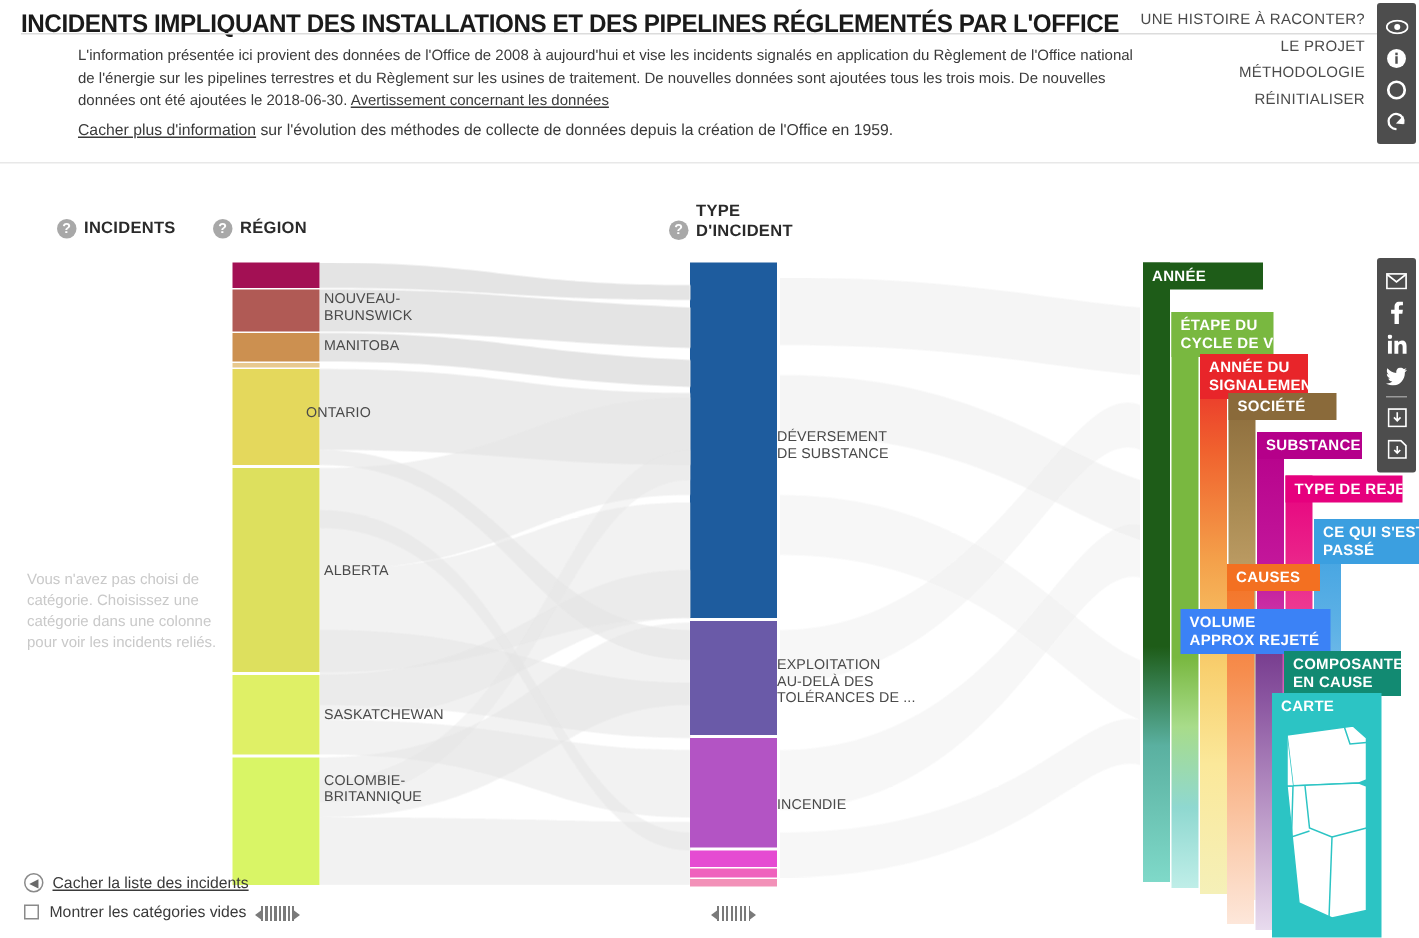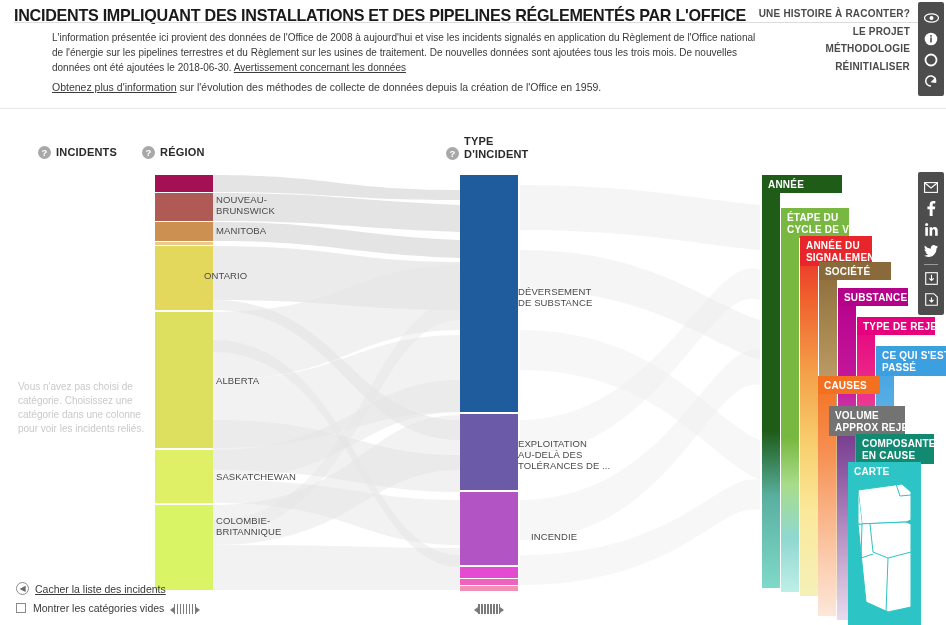--- a/index.html
+++ b/index.html
@@ -22,21 +22,21 @@
     transform: scaleX(0.95); transform-origin: left center;
   }
   #intro {
     position:absolute; left:52px; top:30px; width:710px;
     font-size:10px; line-height:15px; color:#3a3a3a;
   }
   #intro2 { position:absolute; left:52px; top:80px; width:710px; font-size:10.5px; line-height:15px; color:#3a3a3a; }
   .ilink { color:#3a3a3a; text-decoration:underline; cursor:pointer; }
   #header-links { position:absolute; right:36px; top:8px; text-align:right; }
   #header-links div {
-    font-size:10px; font-weight:bold; letter-spacing:0.2px;
+    font-size:10px; font-weight:normal; letter-spacing:0.2px;
     color:#4a4a4a; margin-bottom:6.5px; cursor:pointer; white-space:nowrap;
   }
   
   .rail {
     position:absolute; right:2px; background:#4d4d4d;
     width:26px; border-radius:2px; display:flex; flex-direction:column;
     align-items:center; padding:5px 0;
   }
   #rail-top { top:2px; }
   #rail-share { top:172px; }
@@ -108,21 +108,21 @@
 <body>
 
 <div id="header">
   <div id="title">INCIDENTS IMPLIQUANT DES INSTALLATIONS ET DES PIPELINES RÉGLEMENTÉS PAR L'OFFICE</div>
   <div id="hline"></div>
 
   <div id="intro">
     <span>L'information présentée ici provient des données de l'Office de 2008 à aujourd'hui et vise les incidents signalés en application du Règlement de l'Office national de l'énergie sur les pipelines terrestres et du Règlement sur les usines de traitement. De nouvelles données sont ajoutées tous les trois mois. De nouvelles données ont été ajoutées le 2018-06-30. </span><span class="ilink">Avertissement concernant les données</span>
   </div>
   <div id="intro2">
-    <span class="ilink">Obtenez plus d'information</span><span> sur l'évolution des méthodes de collecte de données depuis la création de l'Office en 1959.</span>
+    <span class="ilink">Cacher plus d'information</span><span> sur l'évolution des méthodes de collecte de données depuis la création de l'Office en 1959.</span>
   </div>
 
   <div id="header-links">
     <div>UNE HISTOIRE À RACONTER?</div>
     <div>LE PROJET</div>
     <div>MÉTHODOLOGIE</div>
     <div>RÉINITIALISER</div>
   </div>
 </div>
 <div id="topline"></div>
@@ -274,21 +274,21 @@
     <div>DÉVERSEMENT</div>
       <div>DE SUBSTANCE</div>
   </div>
   <div class="seg" style="left:460px;top:414px;width:58px;height:76px;background:#6a5aa8;"></div>
   <div class="seglabel" style="left:518px;top:438px;">
     <div>EXPLOITATION</div>
       <div>AU-DELÀ DES</div>
       <div>TOLÉRANCES DE ...</div>
   </div>
   <div class="seg" style="left:460px;top:492px;width:58px;height:73px;background:#b354c4;"></div>
-  <div class="seglabel" style="left:518px;top:531px;margin-left:13px;">
+  <div class="seglabel" style="left:518px;top:531px;">
     <div>INCENDIE</div>
   </div>
   <div class="seg" style="left:460px;top:567px;width:58px;height:11px;background:#e54bd2;"></div>
   <div class="seg" style="left:460px;top:579px;width:58px;height:6px;background:#ef62bd;"></div>
   <div class="seg" style="left:460px;top:586px;width:58px;height:5px;background:#f291b8;"></div>
   <div class="grip" style="left:478px;top:604px;">
       <span></span>
     </div>
 </div>
 
@@ -331,21 +331,21 @@
     <div>CE QUI S'EST</div>
       <div>PASSÉ</div>
   </div>
 
   <div class="cstrip" style="left:818px;top:376px;width:18px;height:240px;background:linear-gradient(#f37021 0%,#f68d4e 30%,#f9b184 56%,#fbd0b4 80%,#fde7da 100%);"></div>
   <div class="chead" style="left:818px;top:376px;width:62px;height:18px;background:#f37021;">
     <div>CAUSES</div>
   </div>
 
   <div class="cstrip" style="left:837px;top:406px;width:18px;height:214px;background:linear-gradient(#67287f 0%,#8a55a0 28%,#ae86bd 54%,#cdb3d6 78%,#e8dbee 100%);"></div>
-  <div class="chead" style="left:829px;top:406px;width:76px;height:30px;background:#737373;">
+  <div class="chead" style="left:787px;top:406px;width:100px;height:30px;background:#3b82f6;">
     <div>VOLUME</div>
       <div>APPROX REJETÉ</div>
   </div>
 
   <div class="cstrip" style="left:856px;top:434px;width:18px;height:188px;background:linear-gradient(#128a72 0%,#3fa794 28%,#76c3b5 54%,#aaddd4 78%,#d8f0eb 100%);"></div>
   <div class="chead" style="left:856px;top:434px;width:78px;height:30px;background:#128a72;">
     <div>COMPOSANTES</div>
       <div>EN CAUSE</div>
   </div>
 

